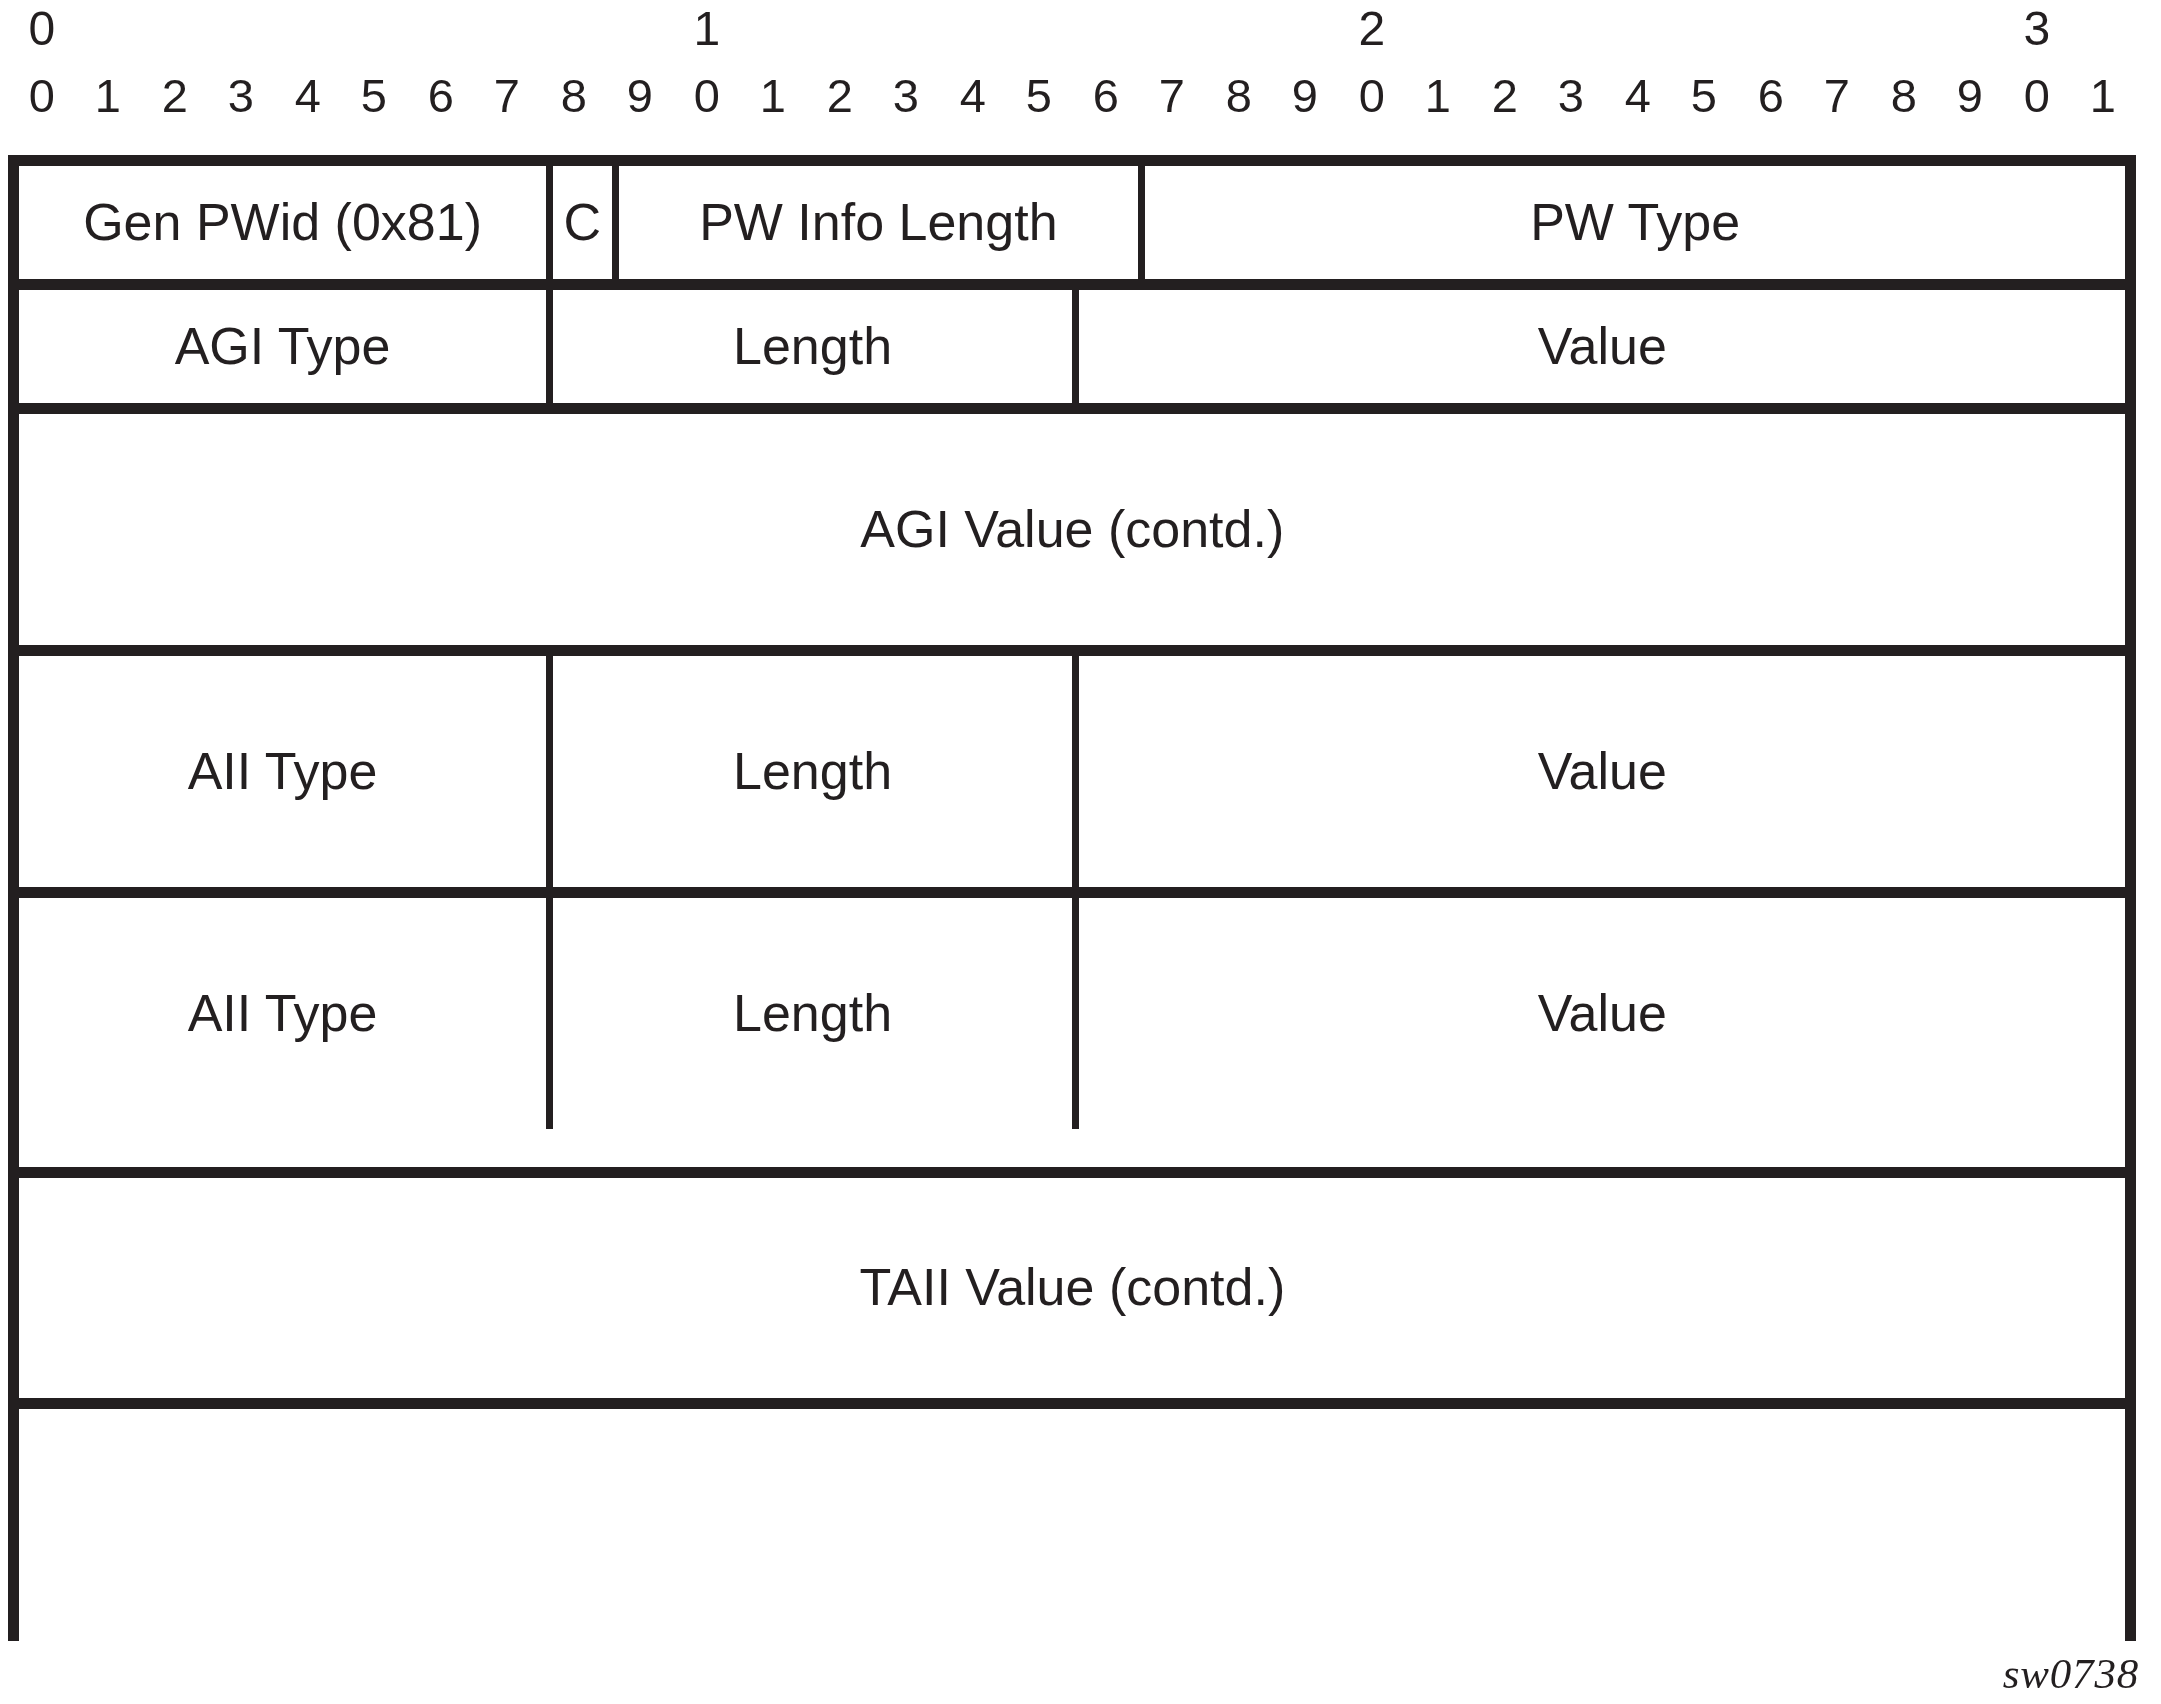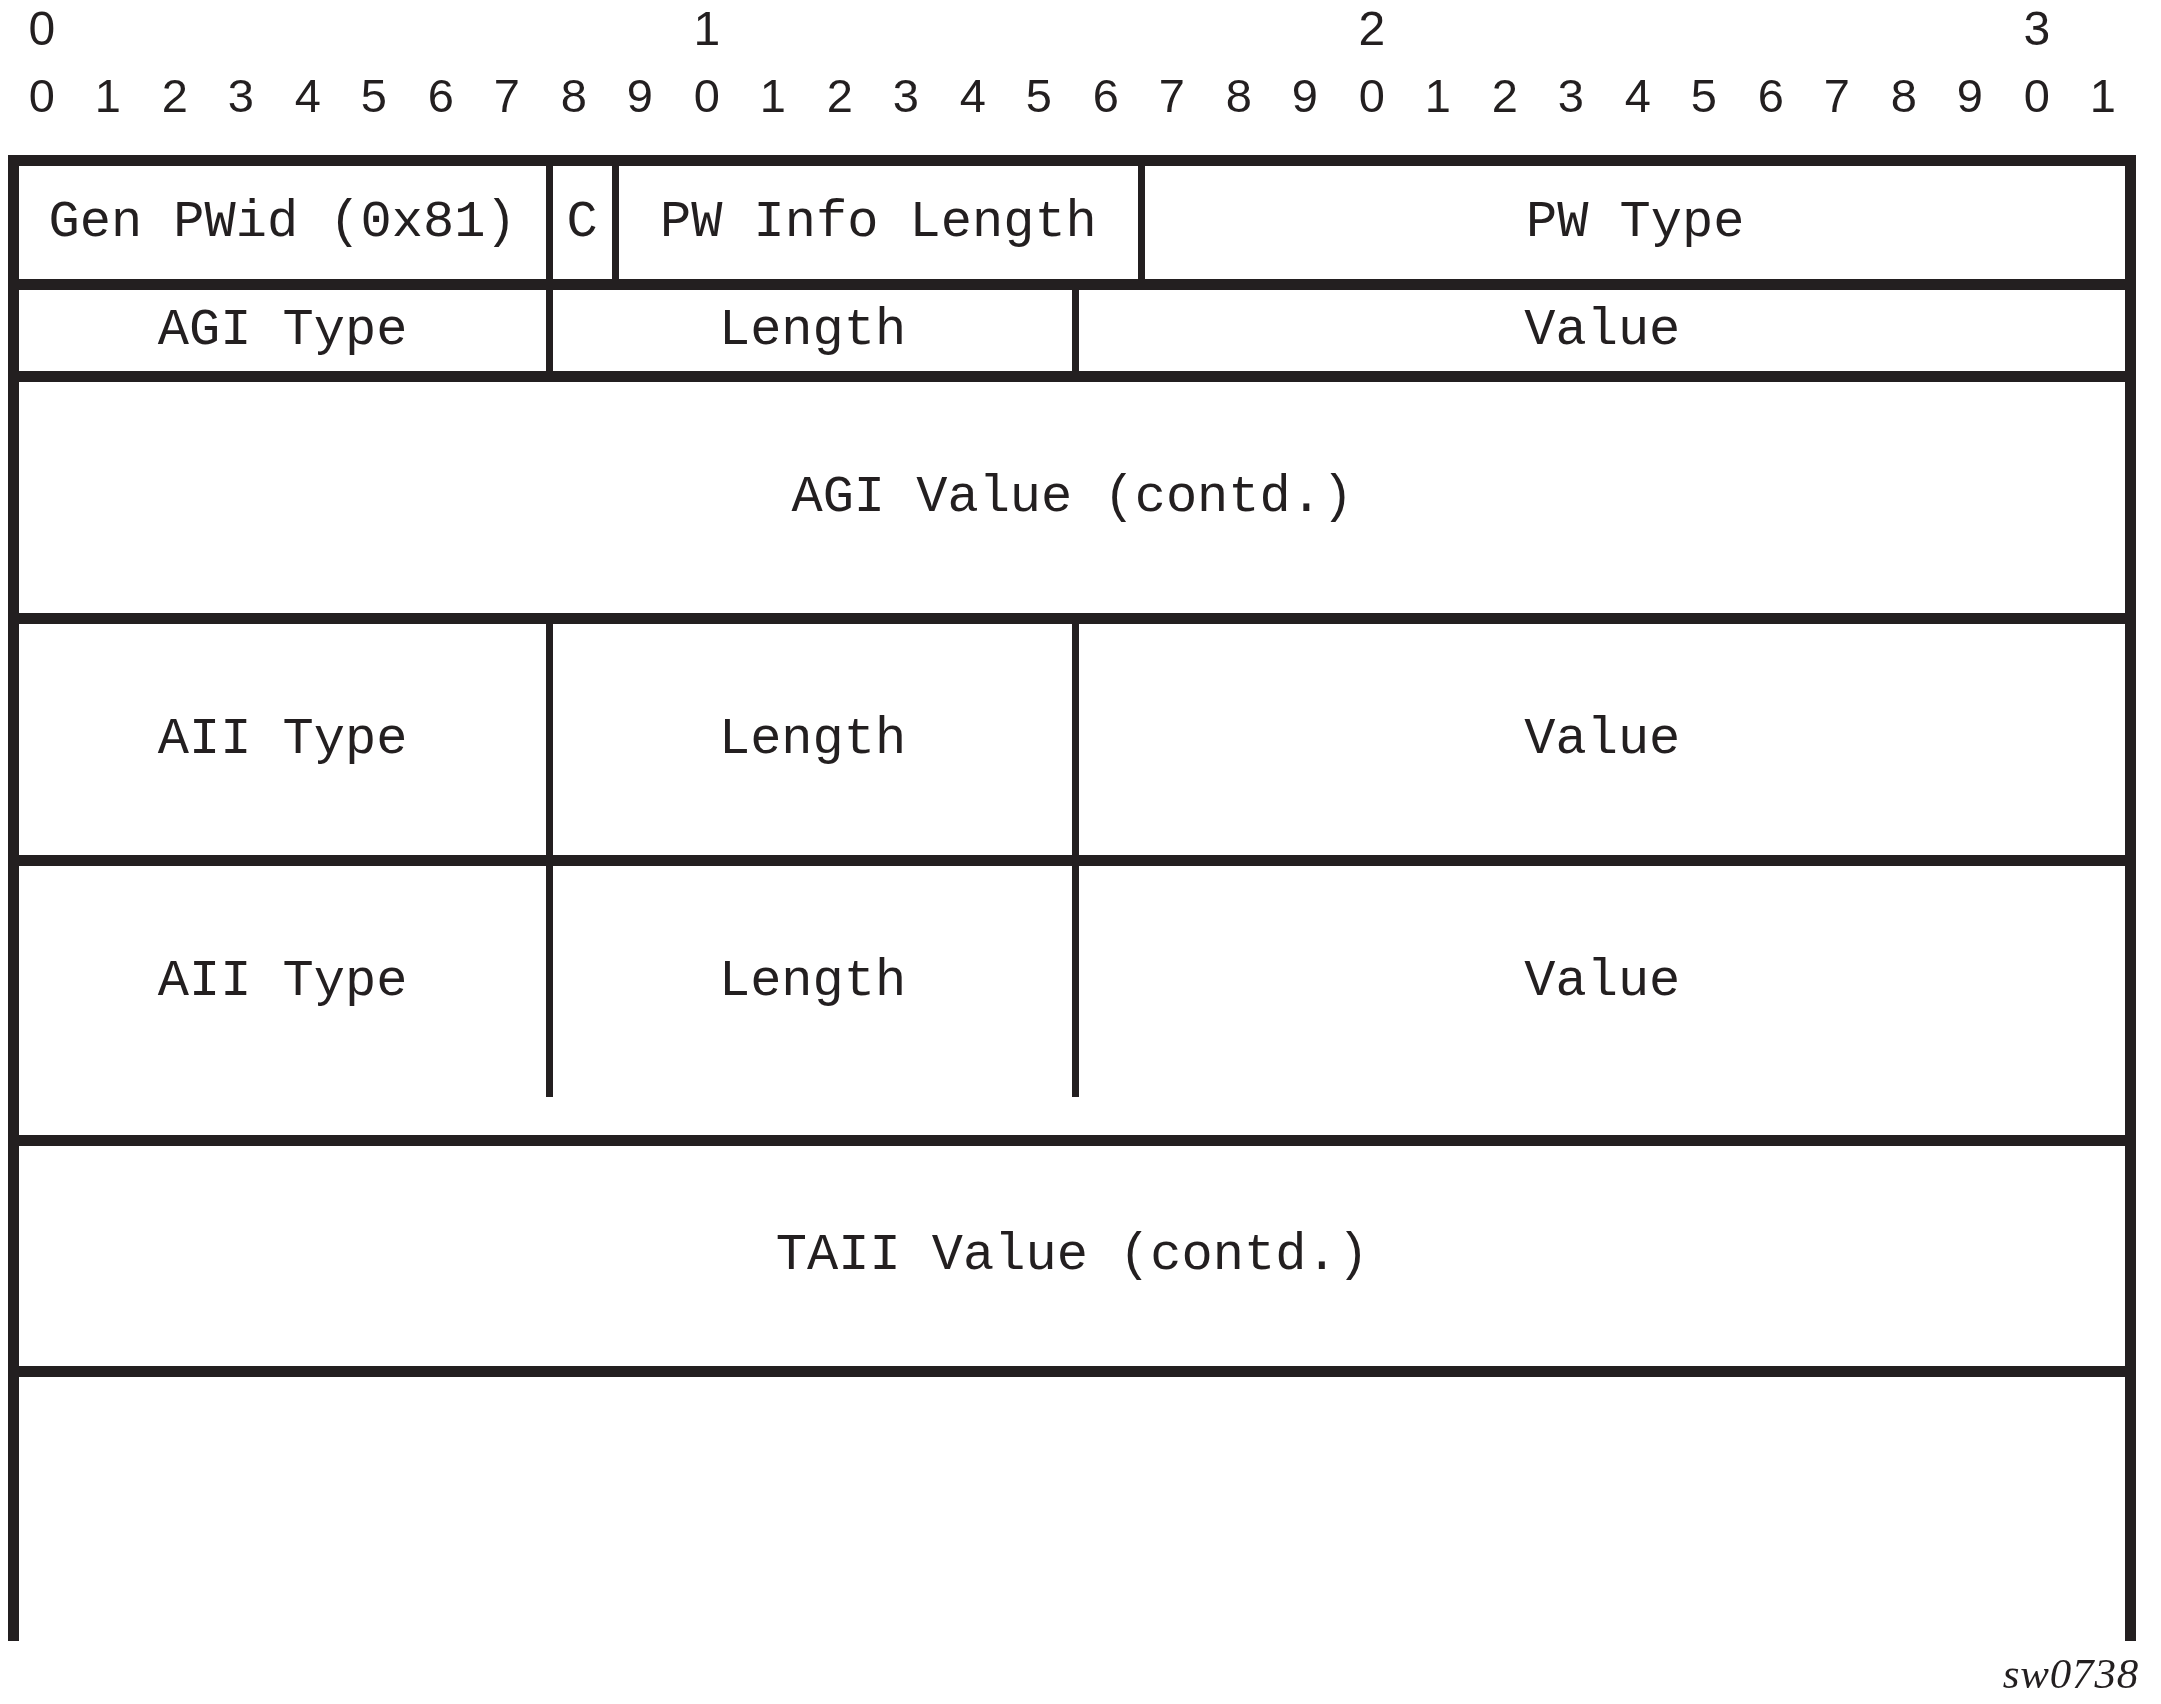--- a/index.html
+++ b/index.html
@@ -82,29 +82,28 @@
   .cell {
     position: relative;
     display: flex;
     align-items: center;
     justify-content: center;
     box-sizing: border-box;
     font-size: 52px;
     line-height: 1.1;
     color: #231f20;
     white-space: nowrap;
-    font-family: Liberation Mono, monospace;
   }
   .cell + .cell {
     border-left: 7.5px solid #231f20;
   }
 
   
   .r-head   { height: 124px; }
-  .r-tl     { height: 92px; }
+  .r-tl     { height: 124px; }
   .r-contd-l{ height: 242px; }
   .r-tl2    { height: 242px; }
   .r-contd-m{ height: 242px; }
   .r-tl3    { height: 242px; }
   .r-contd-b{ height: 242px; }
 
   
   .w8  { width: 25%; }     
   .w1  { width: 3.125%; }  
   .w15 { width: 46.875%; } 

